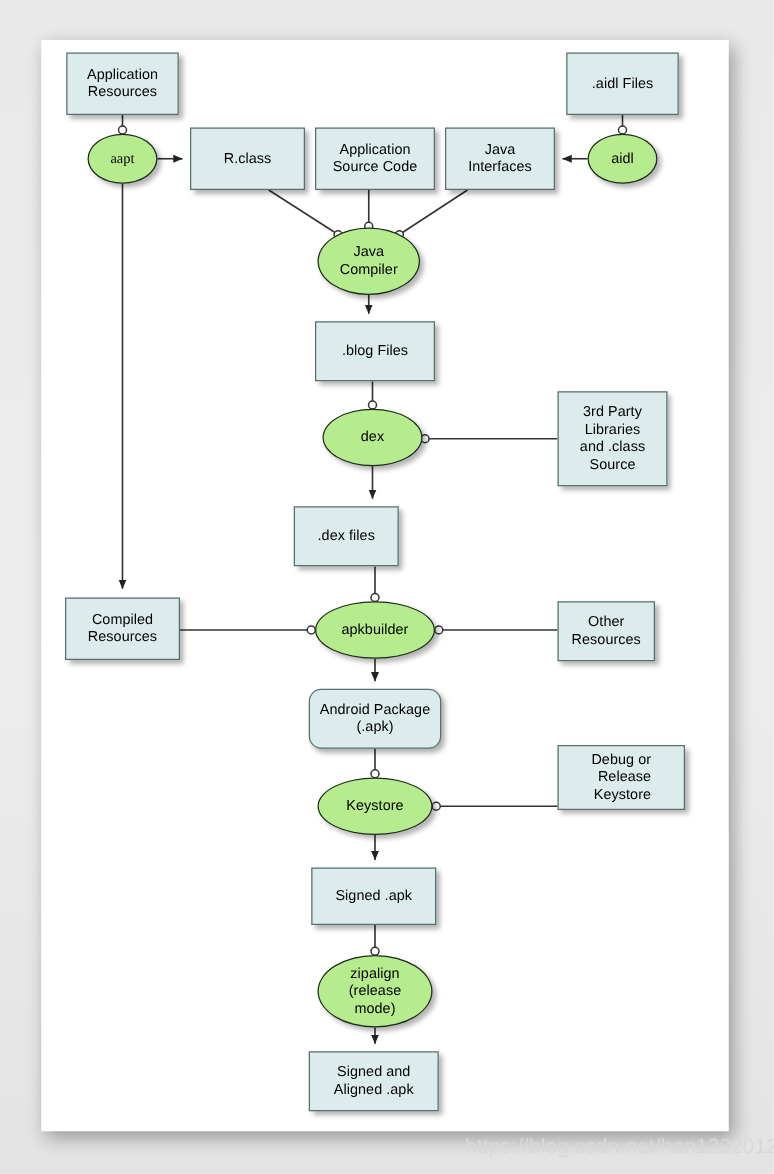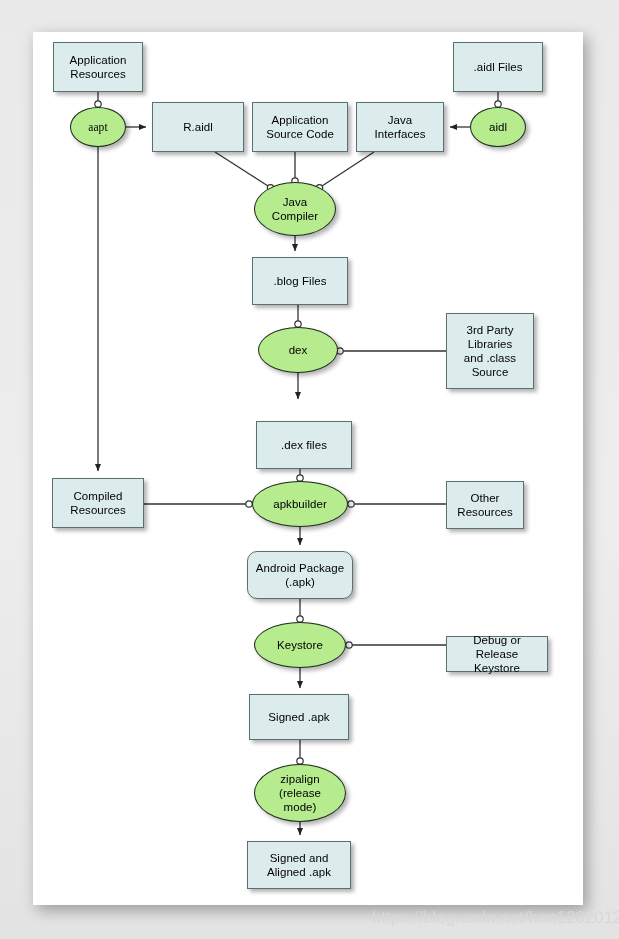--- a/index.html
+++ b/index.html
@@ -155,21 +155,21 @@
           <span>.aidl Files</span>
         </div>
       </div>
       <div class="node ellipse" style="left: 70px; top: 107px; width: 56px; height: 40px; font-family: Liberation Serif, serif;">
         <div>
           <span>aapt</span>
         </div>
       </div>
       <div class="node box" style="left: 152px; top: 102px; width: 92px; height: 50px;">
         <div>
-          <span>R.aidl</span>
+          <span>R.class</span>
         </div>
       </div>
       <div class="node box" style="left: 252px; top: 102px; width: 96px; height: 50px;">
         <div>
           <span>Application</span>
           <span>Source Code</span>
         </div>
       </div>
       <div class="node box" style="left: 356px; top: 102px; width: 88px; height: 50px;">
         <div>
@@ -199,21 +199,21 @@
         </div>
       </div>
       <div class="node box" style="left: 446px; top: 313px; width: 88px; height: 76px;">
         <div>
           <span>3rd Party</span>
           <span>Libraries</span>
           <span>and .class</span>
           <span>Source</span>
         </div>
       </div>
-      <div class="node box" style="left: 256px; top: 405px; width: 96px; height: 48px; margin-top: 16px;">
+      <div class="node box" style="left: 235px; top: 405px; width: 84px; height: 48px;">
         <div>
           <span>.dex files</span>
         </div>
       </div>
       <div class="node box" style="left: 52px; top: 478px; width: 92px; height: 50px;">
         <div>
           <span>Compiled</span>
           <span>Resources</span>
         </div>
       </div>
@@ -231,21 +231,21 @@
         <div>
           <span>Android Package</span>
           <span>(.apk)</span>
         </div>
       </div>
       <div class="node ellipse" style="left: 254px; top: 622px; width: 92px; height: 46px;">
         <div>
           <span>Keystore</span>
         </div>
       </div>
-      <div class="node box" style="left: 446px; top: 636px; width: 102px; height: 36px;">
+      <div class="node box" style="left: 446px; top: 596px; width: 102px; height: 52px; text-align: right;">
         <div>
           <span>Debug or</span>
           <span>Release</span>
           <span>Keystore</span>
         </div>
       </div>
       <div class="node box" style="left: 249px; top: 694px; width: 100px; height: 46px;">
         <div>
           <span>Signed .apk</span>
         </div>

